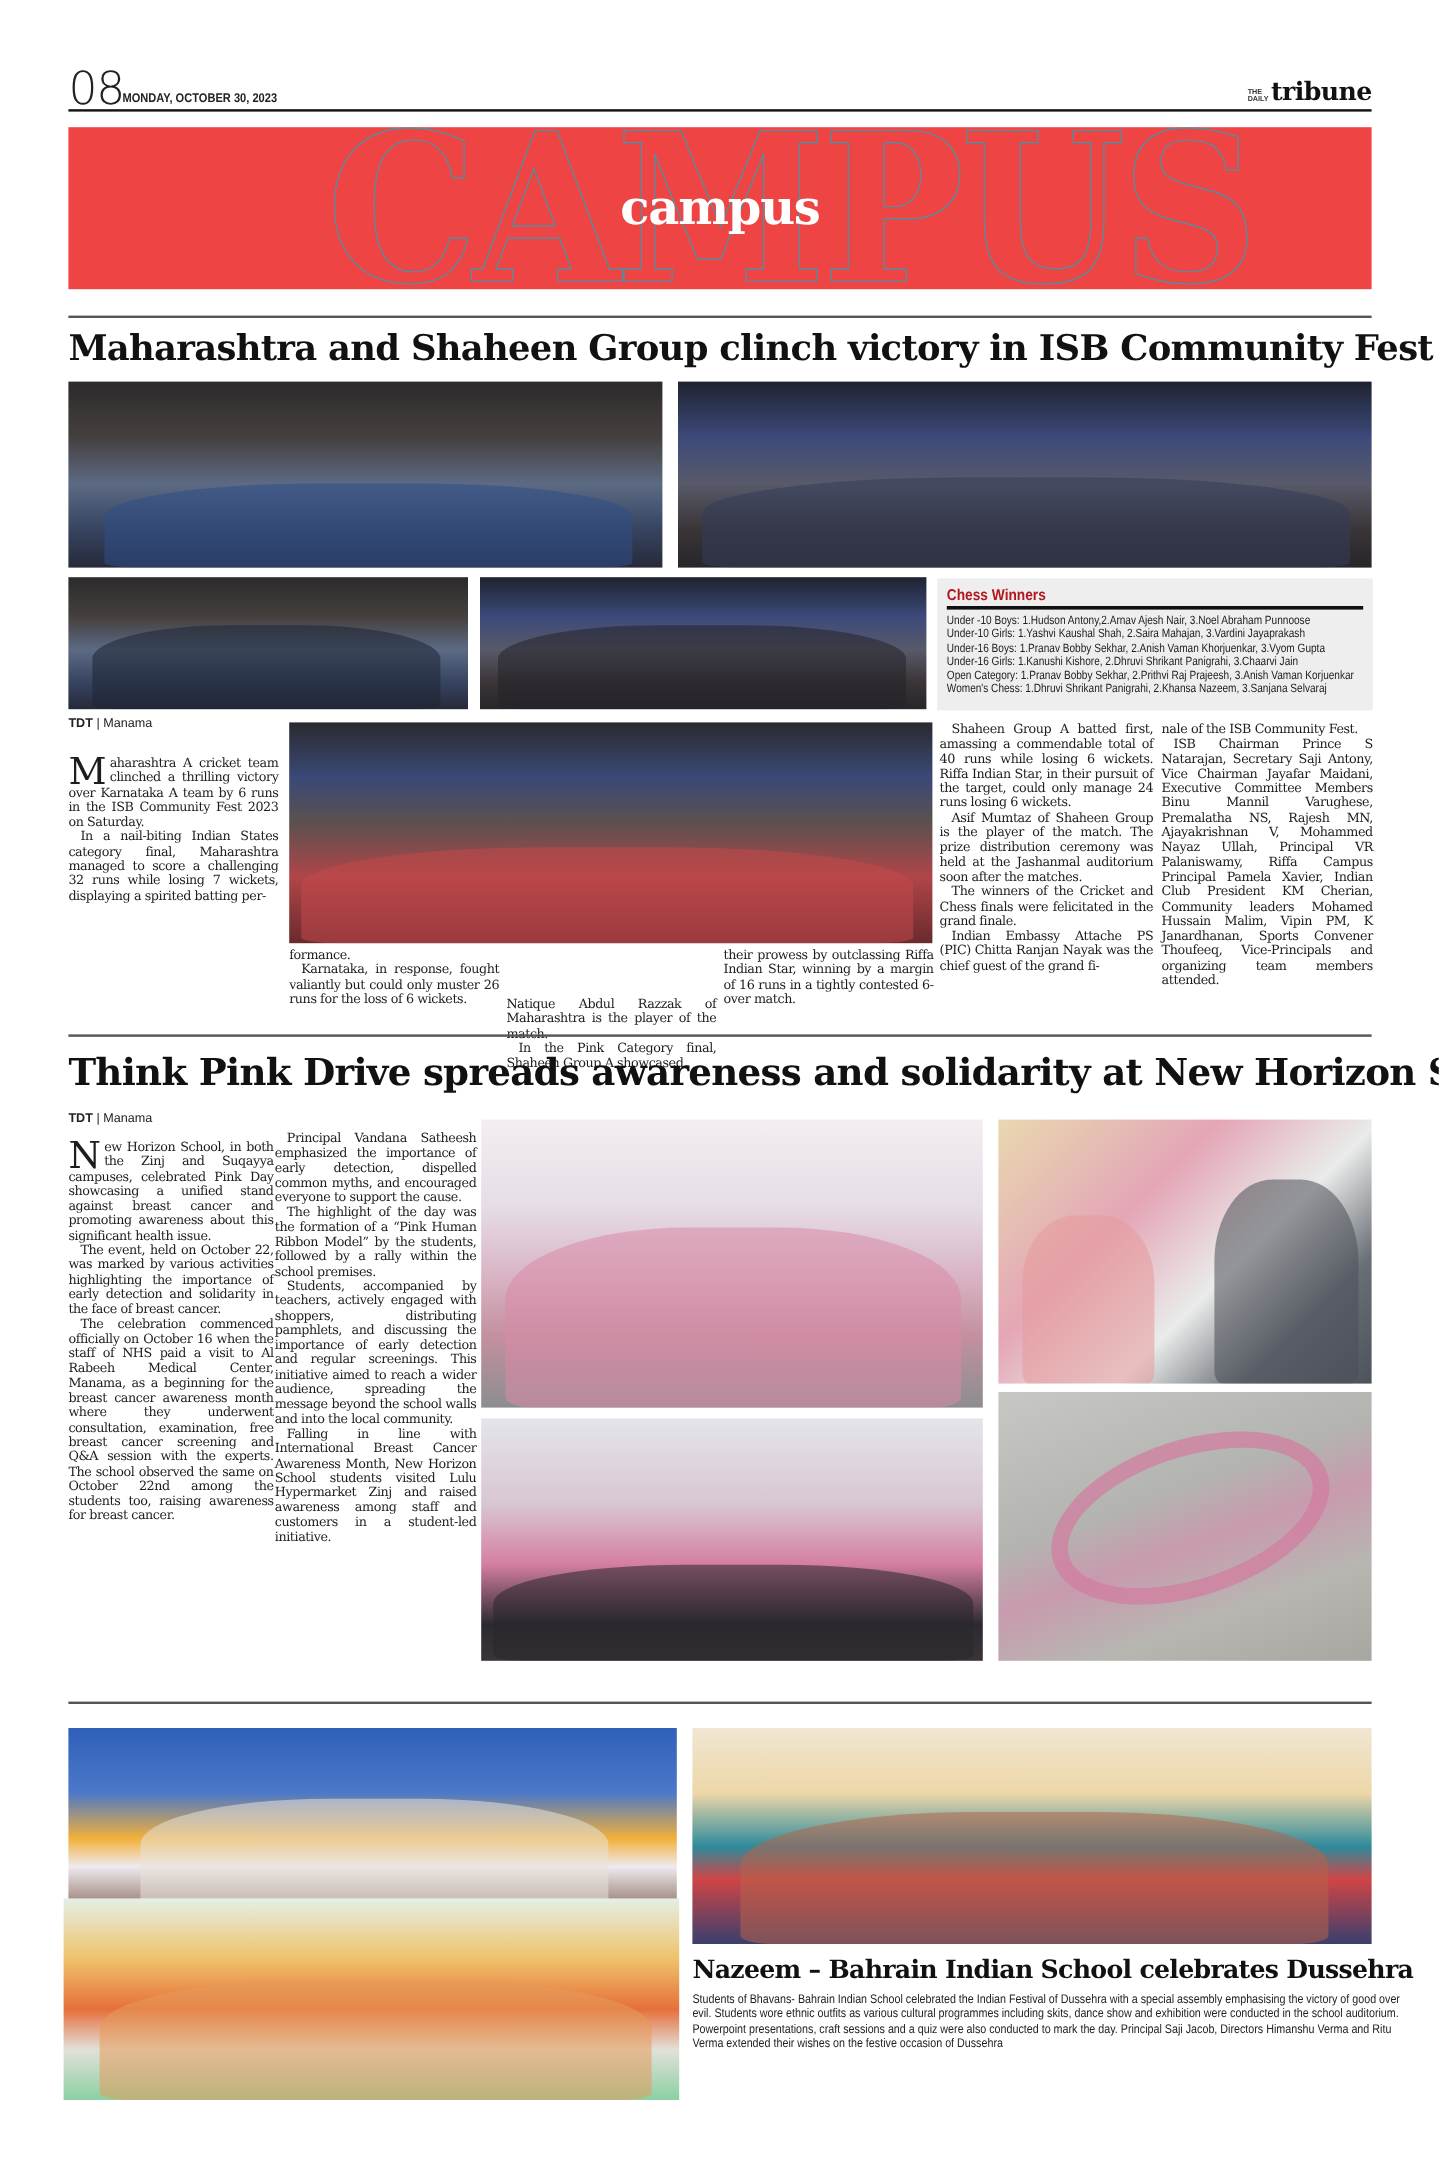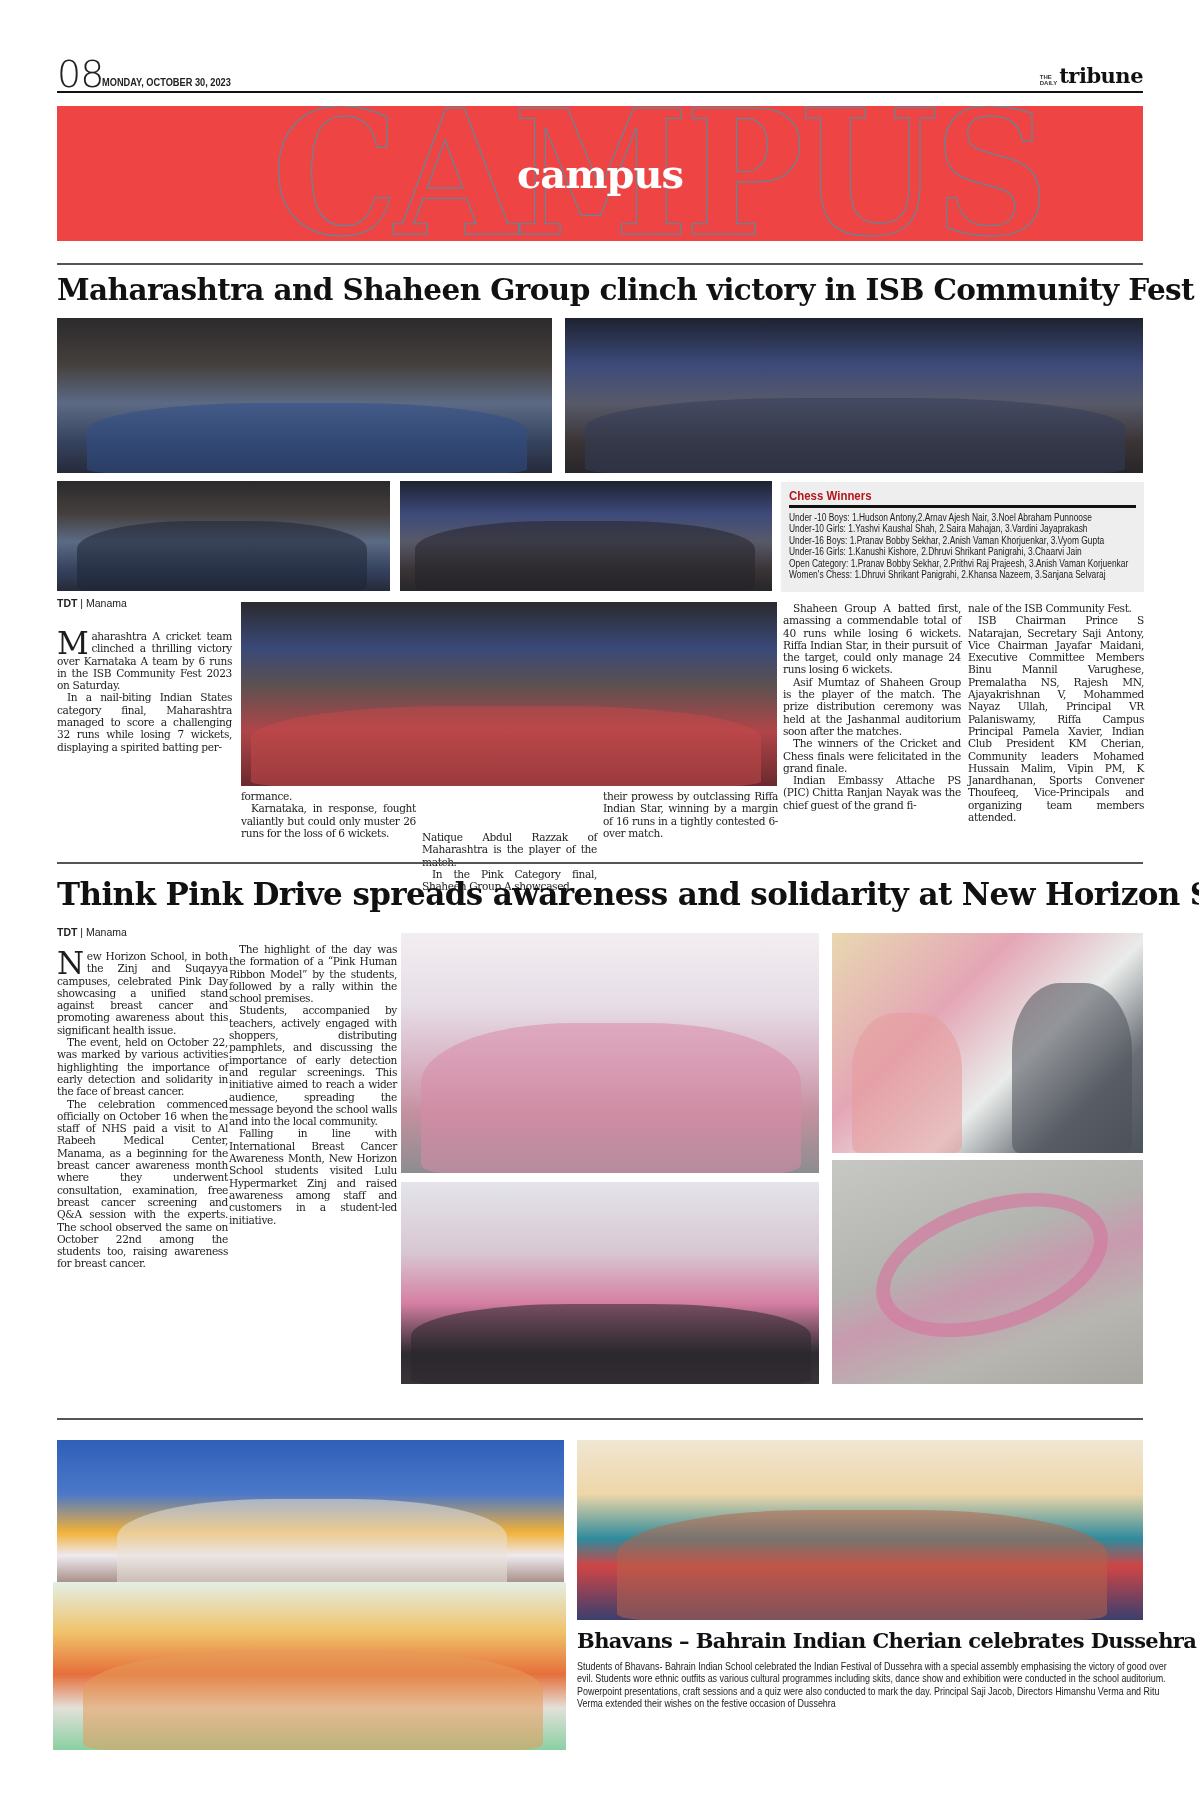--- a/index.html
+++ b/index.html
@@ -149,20 +149,21 @@
   <b>TDT</b> | <span>Manama</span>
 </div>
 
 <div class="col" style="left:57px; top:950px; width:171px;">
   <p class="noindent"><span class="dropcap">N</span><span>ew Horizon School, in both the Zinj and Suqayya campuses, celebrated Pink Day showcasing a unified stand against breast cancer and promoting awareness about this significant health issue.</span></p>
   <p>The event, held on October 22, was marked by various activities highlighting the importance of early detection and solidarity in the face of breast cancer.</p>
   <p>The celebration commenced officially on October 16 when the staff of NHS paid a visit to Al Rabeeh Medical Center, Manama, as a beginning for the breast cancer awareness month where they underwent consultation, examination, free breast cancer screening and Q&amp;A session with the experts. The school observed the same on October 22nd among the students too, raising awareness for breast cancer.</p>
 </div>
 
 <div class="col" style="left:229px; top:943px; width:168px;">
+  <p>Principal Vandana Satheesh emphasized the importance of early detection, dispelled common myths, and encouraged everyone to support the cause.</p>
   <p>The highlight of the day was the formation of a “Pink Human Ribbon Model” by the students, followed by a rally within the school premises.</p>
   <p>Students, accompanied by teachers, actively engaged with shoppers, distributing pamphlets, and discussing the importance of early detection and regular screenings. This initiative aimed to reach a wider audience, spreading the message beyond the school walls and into the local community.</p>
   <p>Falling in line with International Breast Cancer Awareness Month, New Horizon School students visited Lulu Hypermarket Zinj and raised awareness among staff and customers in a student-led initiative.</p>
 </div>
 
 <div class="photo ph-mall" style="left:401px; top:933px; width:418px; height:240px;">
   <div class="figure" style="left:20px; width:380px; height:150px; background:#d98aa7;"></div>
 </div>
 <div class="photo ph-cert" style="left:832px; top:933px; width:311px; height:220px;">
   <div class="figure" style="left:180px; width:120px; height:170px; background:#4a4f57;"></div>
@@ -181,15 +182,15 @@
   <div class="figure" style="left:60px; width:390px; height:95px; background:#e8e1d8;"></div>
 </div>
 <div class="photo ph-kids1" style="left:577px; top:1440px; width:566px; height:180px;">
   <div class="figure" style="left:40px; width:490px; height:110px; background:#b7634a;"></div>
 </div>
 <div class="photo ph-kids2" style="left:53px; top:1582px; width:513px; height:168px;">
   <div class="figure" style="left:30px; width:460px; height:100px; background:#e59a5a;"></div>
 </div>
 
 <div class="abs" style="left:567px; top:1620px; width:578px; height:130px; background:#ffffff;">
-  <div class="cap-head" style="position:absolute; left:10px; top:8px;">Bhavans – Bahrain Indian Cherian celebrates Dussehra</div>
+  <div class="cap-head" style="position:absolute; left:10px; top:8px;">Nazeem – Bahrain Indian School celebrates Dussehra</div>
   <div class="cap-text" style="position:absolute; left:10px; top:41px;">Students of Bhavans- Bahrain Indian School celebrated the Indian Festival of Dussehra with a special assembly emphasising the victory of good over evil. Students wore ethnic outfits as various cultural programmes including skits, dance show and exhibition were conducted in the school auditorium. Powerpoint presentations, craft sessions and a quiz were also conducted to mark the day. Principal Saji Jacob, Directors Himanshu Verma and Ritu Verma extended their wishes on the festive occasion of Dussehra</div>
 </div>
 
 </body></html>

